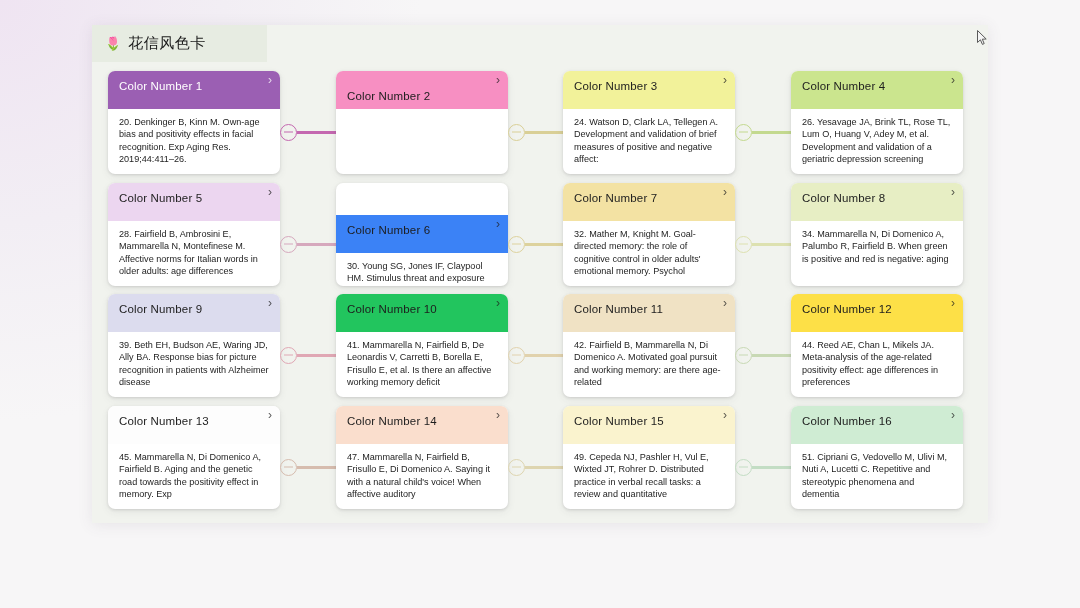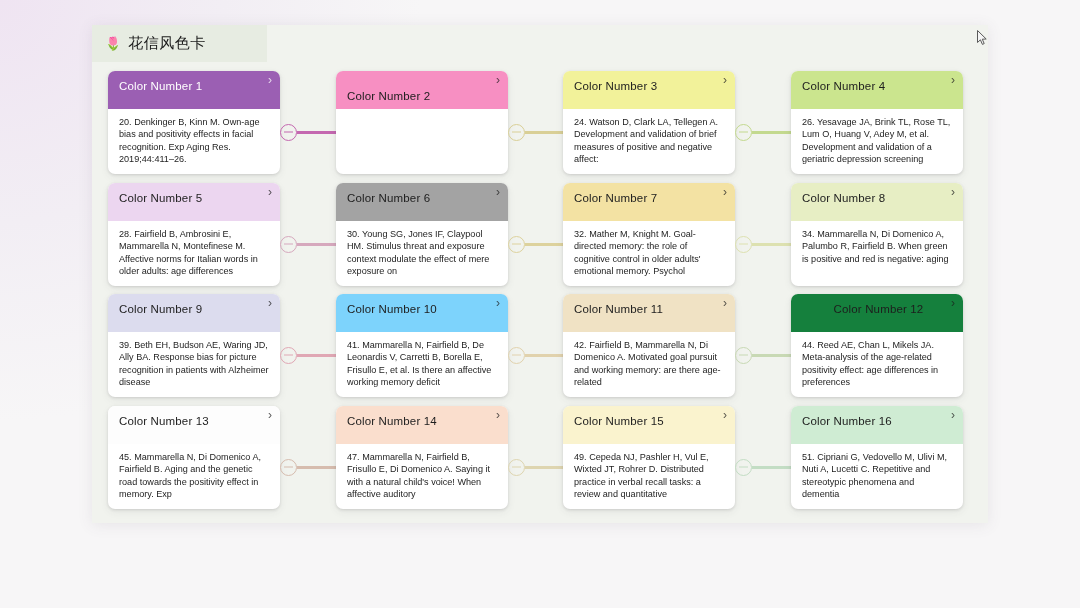--- a/index.html
+++ b/index.html
@@ -218,21 +218,21 @@
           <span class="card-title" style="color: rgb(29, 29, 29);">Color Number 5</span>
           <span class="card-chevron" style="color: rgb(29, 29, 29);">›</span>
         </div>
         <div class="card-body">28. Fairfield B, Ambrosini E, Mammarella N, Montefinese M. Affective norms for Italian words in older adults: age differences</div>
       </div>
       <div class="connector k0" style="color: rgb(214, 168, 189);">
         <span class="conn-node"></span>
         <span class="conn-line"></span>
       </div>
       <div class="card c1">
-        <div class="card-header" style="background: #a3a3a3;">
+        <div class="card-header" style="background: #3b82f6; margin-top: 32px;">
           <span class="card-title" style="color: rgb(29, 29, 29);">Color Number 6</span>
           <span class="card-chevron" style="color: rgb(29, 29, 29);">›</span>
         </div>
         <div class="card-body">30. Young SG, Jones IF, Claypool HM. Stimulus threat and exposure context modulate the effect of mere exposure on</div>
       </div>
       <div class="connector k1" style="color: rgb(221, 210, 157);">
         <span class="conn-node"></span>
         <span class="conn-line"></span>
       </div>
       <div class="card c2">
@@ -261,21 +261,21 @@
           <span class="card-title" style="color: rgb(29, 29, 29); text-align: right;">Color Number 9</span>
           <span class="card-chevron" style="color: rgb(29, 29, 29);">›</span>
         </div>
         <div class="card-body">39. Beth EH, Budson AE, Waring JD, Ally BA. Response bias for picture recognition in patients with Alzheimer disease</div>
       </div>
       <div class="connector k0" style="color: rgb(224, 167, 180);">
         <span class="conn-node"></span>
         <span class="conn-line"></span>
       </div>
       <div class="card c1">
-        <div class="card-header" style="background: #7dd3fc;">
+        <div class="card-header" style="background: #22c55e;">
           <span class="card-title" style="color: rgb(29, 29, 29);">Color Number 10</span>
           <span class="card-chevron" style="color: rgb(29, 29, 29);">›</span>
         </div>
         <div class="card-body">41. Mammarella N, Fairfield B, De Leonardis V, Carretti B, Borella E, Frisullo E, et al. Is there an affective working memory deficit</div>
       </div>
       <div class="connector k1" style="color: rgb(225, 210, 173);">
         <span class="conn-node"></span>
         <span class="conn-line"></span>
       </div>
       <div class="card c2">
@@ -283,21 +283,21 @@
           <span class="card-title" style="color: rgb(29, 29, 29);">Color Number 11</span>
           <span class="card-chevron" style="color: rgb(29, 29, 29);">›</span>
         </div>
         <div class="card-body">42. Fairfield B, Mammarella N, Di Domenico A. Motivated goal pursuit and working memory: are there age-related</div>
       </div>
       <div class="connector k2" style="color: rgb(200, 217, 180);">
         <span class="conn-node"></span>
         <span class="conn-line"></span>
       </div>
       <div class="card c3">
-        <div class="card-header" style="background: #15803d; justify-content: center;">
+        <div class="card-header" style="background: #fde047;">
           <span class="card-title" style="color: rgb(29, 29, 29);">Color Number 12</span>
           <span class="card-chevron" style="color: rgb(29, 29, 29);">›</span>
         </div>
         <div class="card-body">44. Reed AE, Chan L, Mikels JA. Meta-analysis of the age-related positivity effect: age differences in preferences</div>
       </div>
     </div>
 
     <div class="grid-row r3">
       <div class="card c0">
         <div class="card-header" style="background: rgb(253, 253, 253);">

